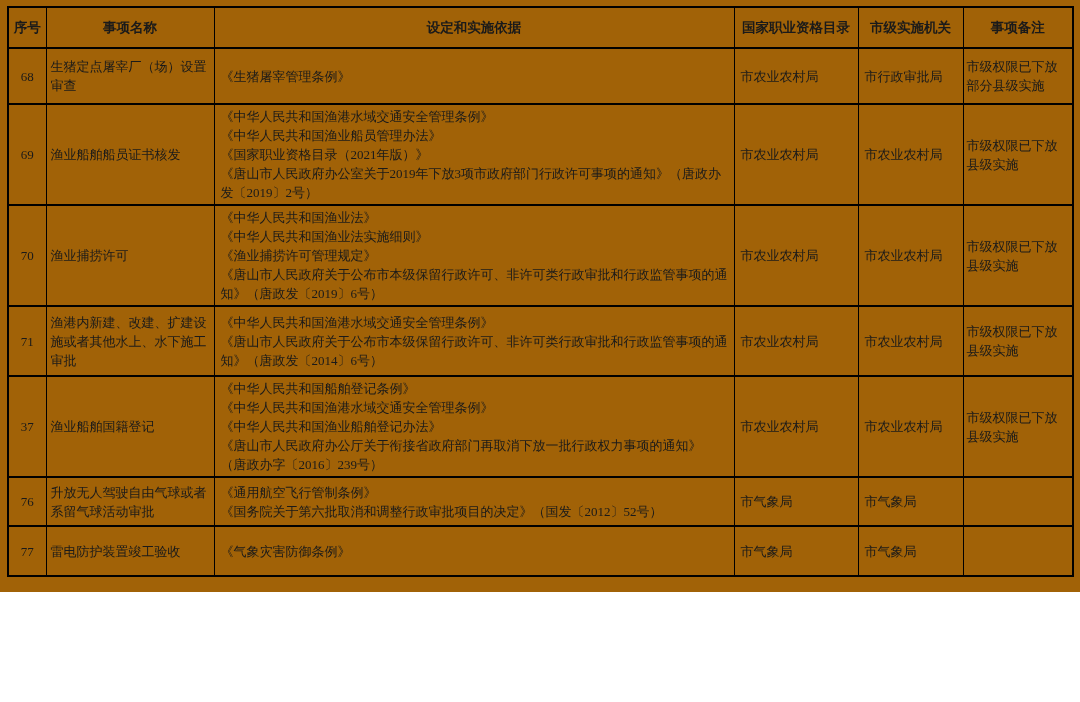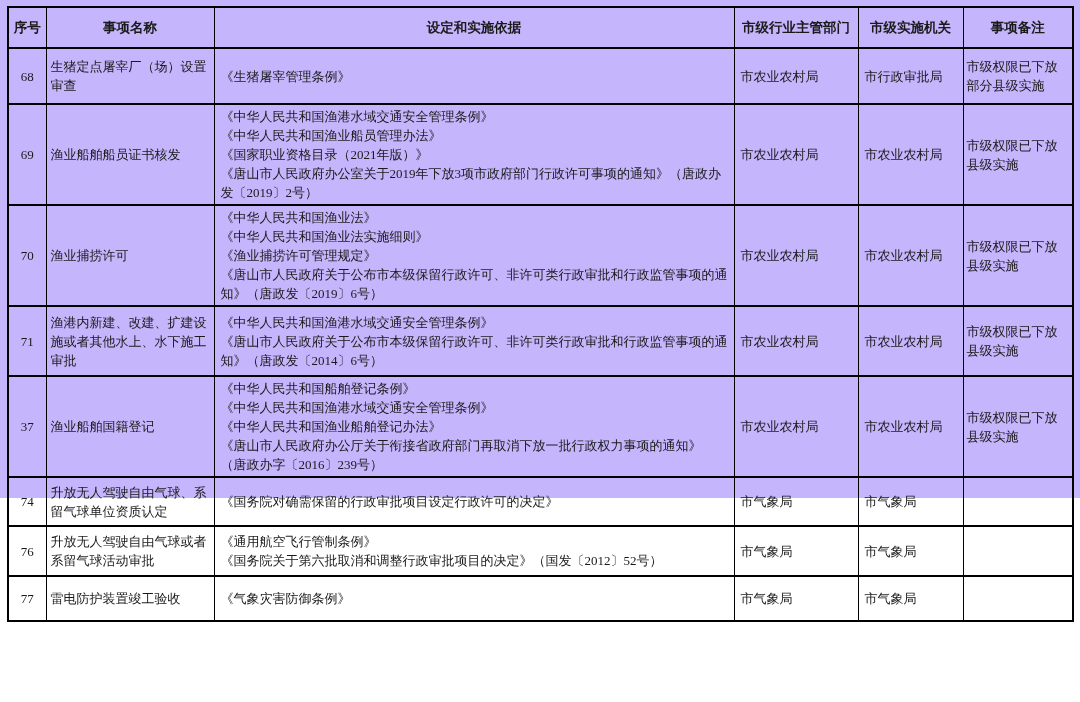--- a/index.html
+++ b/index.html
@@ -8,22 +8,22 @@
     background: #ffffff;
     width: 1080px;
     height: 702px;
     overflow: hidden;
     font-family: "Liberation Serif", "DejaVu Serif", serif;
     color: #1a1a1a;
   }
   .page {
     position: relative;
     width: 1080px;
-    height: 498px;
-    background: #c4b5fd;
+    height: 592px;
+    background: #a16207;
   }
   table.gov-table {
     position: absolute;
     left: 7px;
     top: 6px;
     width: 1065px;
     border-collapse: collapse;
     table-layout: fixed;
     border: 2px solid #000;
   }
@@ -89,21 +89,21 @@
       <col style="width:520px">
       <col style="width:124px">
       <col style="width:105px">
       <col style="width:110px">
     </colgroup>
     <thead>
       <tr>
         <th>序号</th>
         <th>事项名称</th>
         <th>设定和实施依据</th>
-        <th>市级行业主管部门</th>
+        <th>国家职业资格目录</th>
         <th>市级实施机关</th>
         <th>事项备注</th>
       </tr>
     </thead>
     <tbody>
       <tr>
         <td class="c-no">68</td>
         <td class="c-name">生猪定点屠宰厂（场）设置审查</td>
         <td class="c-basis">《生猪屠宰管理条例》</td>
         <td class="c-dept">市农业农村局</td>
@@ -147,28 +147,20 @@
         <td class="c-basis">《中华人民共和国船舶登记条例》
 《中华人民共和国渔港水域交通安全管理条例》
 《中华人民共和国渔业船舶登记办法》
 《唐山市人民政府办公厅关于衔接省政府部门再取消下放一批行政权力事项的通知》
 （唐政办字〔2016〕239号）</td>
         <td class="c-dept">市农业农村局</td>
         <td class="c-agency">市农业农村局</td>
         <td class="c-remark">市级权限已下放县级实施</td>
       </tr>
       <tr>
-        <td class="c-no">74</td>
-        <td class="c-name">升放无人驾驶自由气球、系留气球单位资质认定</td>
-        <td class="c-basis">《国务院对确需保留的行政审批项目设定行政许可的决定》</td>
-        <td class="c-dept">市气象局</td>
-        <td class="c-agency">市气象局</td>
-        <td class="c-remark"></td>
-      </tr>
-      <tr>
         <td class="c-no">76</td>
         <td class="c-name">升放无人驾驶自由气球或者系留气球活动审批</td>
         <td class="c-basis">《通用航空飞行管制条例》
 《国务院关于第六批取消和调整行政审批项目的决定》（国发〔2012〕52号）</td>
         <td class="c-dept">市气象局</td>
         <td class="c-agency">市气象局</td>
         <td class="c-remark"></td>
       </tr>
       <tr>
         <td class="c-no">77</td>

